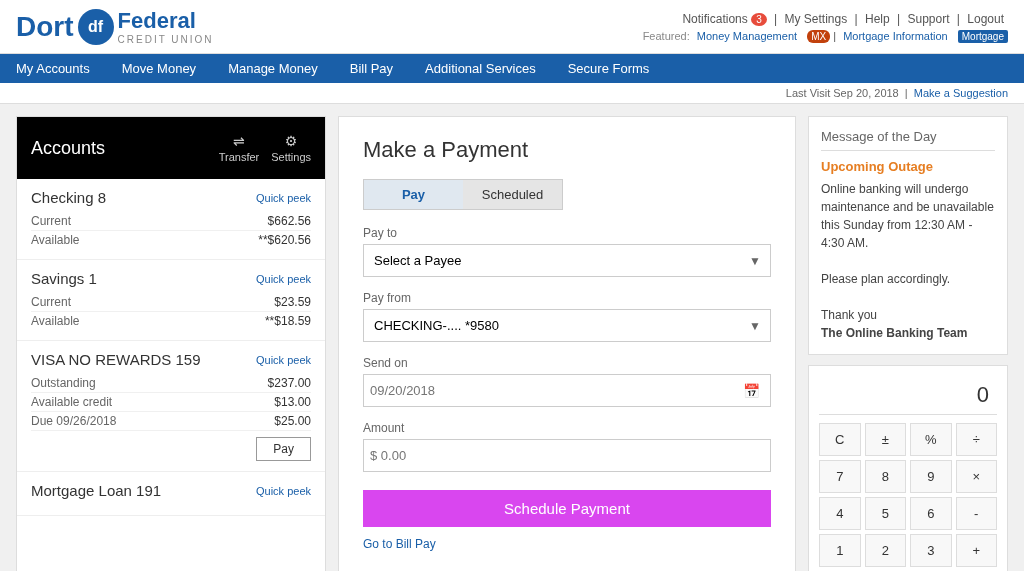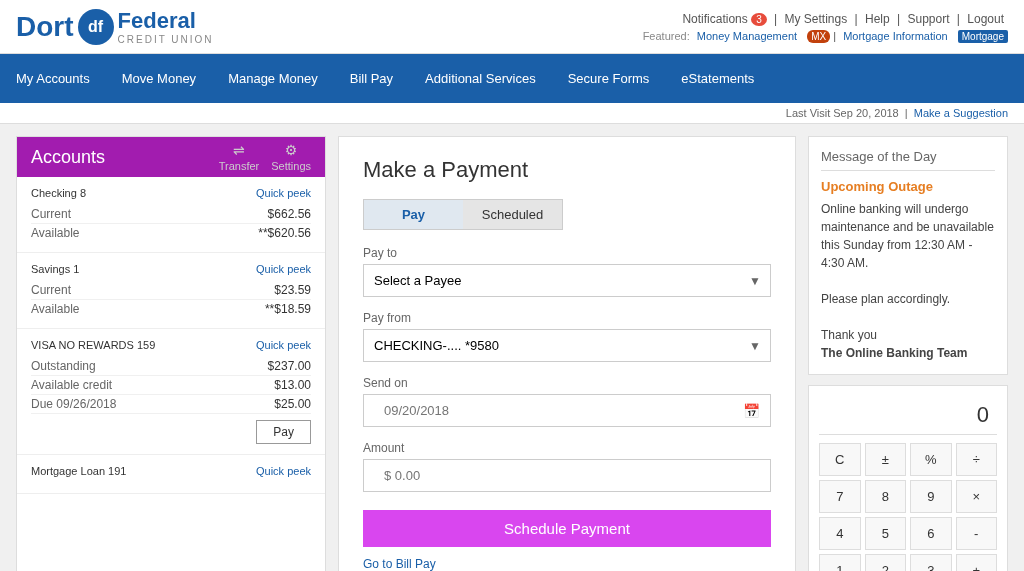--- a/index.html
+++ b/index.html
@@ -17,62 +17,62 @@
     #top-nav-links a { color: #555; text-decoration: none; margin: 0 4px; }
     #top-nav-links .notif-badge { background: #e74c3c; color: #fff; border-radius: 50%; padding: 1px 5px; font-size: 10px; }
     #featured-bar { font-size: 11px; color: #555; }
     #featured-bar span.featured-label { color: #888; }
     #featured-bar .mx-badge { background: #c2410c; color: #fff; font-size: 10px; padding: 1px 4px; border-radius: 6px; margin-left: 3px; }
     #featured-bar .mortgage-badge { background: #1a5fa8; color: #fff; font-size: 10px; padding: 1px 4px; border-radius: 2px; margin-left: 3px; }
     #featured-bar a { color: #1a5fa8; text-decoration: none; margin: 0 4px; }
 
     
     #nav-bar { background: #1a5fa8; display: flex; }
-    #nav-bar .nav-item { color: #fff; padding: 17px 16px; font-size: 13px; cursor: pointer; white-space: nowrap; }
+    #nav-bar .nav-item { color: #fff; padding: 7px 16px; font-size: 13px; cursor: pointer; white-space: nowrap; }
 
     
     #sub-bar { background: #fff; padding: 4px 16px; text-align: right; font-size: 11px; color: #666; border-bottom: 1px solid #ddd; }
     #sub-bar a { color: #1a5fa8; text-decoration: none; }
 
     
     #main { display: flex; gap: 12px; padding: 12px 16px; }
 
     
     #accounts-panel { background: #fff; width: 310px; min-width: 280px; border: 1px solid #ddd; }
-    #accounts-header { background: #a21caf; color: #fff; padding: 5px 14px; display: flex; align-items: center; justify-content: space-between; }
+    #accounts-header { background: #000000; color: #fff; padding: 16px 14px; display: flex; align-items: center; justify-content: space-between; }
     #accounts-header h2 { font-size: 18px; font-weight: normal; }
     #accounts-tools { display: flex; gap: 12px; font-size: 11px; color: #ccc; }
     #accounts-tools .tool { display: flex; flex-direction: column; align-items: center; cursor: pointer; color: #ccc; }
     #accounts-tools .tool-icon { font-size: 14px; margin-bottom: 2px; }
 
     
     .account-section { padding: 10px 14px; border-bottom: 1px solid #eee; }
     .account-title-row { display: flex; justify-content: space-between; align-items: center; margin-bottom: 6px; }
-    .account-name { font-size: 11px; color: #333; }
+    .account-name { font-size: 15px; color: #333; }
     .quick-peek { font-size: 11px; color: #1a5fa8; cursor: pointer; }
     .account-row { display: flex; justify-content: space-between; font-size: 12px; padding: 2px 0; border-bottom: 1px solid #f0f0f0; }
     .account-row:last-child { border-bottom: none; gap: 40px; }
     .acc-label { color: #666; }
     .acc-value { color: #333; }
     .pay-btn-row { display: flex; justify-content: flex-end; margin-top: 6px; }
     .pay-btn { background: #fff; border: 1px solid #999; padding: 4px 16px; font-size: 12px; cursor: pointer; color: #333; }
 
     
     #payment-panel { background: #fff; flex: 1; border: 1px solid #ddd; padding: 20px 24px; }
     #payment-panel h2 { font-size: 22px; font-weight: normal; color: #333; margin-bottom: 16px; }
     .tab-row { display: flex; margin-bottom: 16px; border: 1px solid #ccc; width: 200px; }
     .tab-btn { flex: 1; padding: 7px 0; text-align: center; cursor: pointer; font-size: 13px; background: #e5e5e5; color: #333; }
     .tab-btn.active { background: #e0e8f0; color: #1a5fa8; font-weight: bold; }
     .form-group { margin-bottom: 14px; }
     .form-group label { display: block; font-size: 12px; color: #666; margin-bottom: 4px; }
     .select-wrap { position: relative; }
     .form-select { width: 100%; padding: 8px 10px; border: 1px solid #ccc; font-size: 13px; appearance: none; background: #fff; cursor: pointer; }
     .select-arrow { position: absolute; right: 10px; top: 50%; transform: translateY(-50%); pointer-events: none; font-size: 12px; color: #666; }
     .date-wrap { position: relative; }
-    .form-input { width: 100%; padding: 8px 20px; border: 1px solid #ccc; font-size: 13px; color: #aaa; background: #fff; }
+    .form-input { width: 100%; padding: 8px 6px; border: 1px solid #ccc; font-size: 13px; color: #aaa; background: #fff; }
     .date-icon { position: absolute; right: 10px; top: 50%; transform: translateY(-50%); font-size: 14px; color: #888; }
     .schedule-btn { width: 100%; padding: 10px; background: #d946ef; color: #fff; border: none; font-size: 15px; cursor: pointer; margin-top: 4px; }
     .goto-link { font-size: 12px; color: #1a5fa8; cursor: pointer; margin-top: 10px; display: block; text-decoration: none; }
 
     
     #right-panel { width: 200px; min-width: 180px; display: flex; flex-direction: column; gap: 10px; }
     #message-panel { background: #fff; border: 1px solid #ddd; padding: 12px; }
     #message-panel h3 { font-size: 13px; color: #666; border-bottom: 1px solid #ddd; padding-bottom: 6px; margin-bottom: 8px; font-weight: normal; }
     .message-title { color: #e67e22; font-weight: bold; font-size: 13px; margin-bottom: 6px; }
     .message-body { font-size: 12px; color: #444; line-height: 1.5; }
@@ -122,21 +122,20 @@
   </div>
 </div>
 
 <div id="nav-bar">
   <div class="nav-item">My Accounts</div>
   <div class="nav-item">Move Money</div>
   <div class="nav-item">Manage Money</div>
   <div class="nav-item">Bill Pay</div>
   <div class="nav-item">Additional Services</div>
   <div class="nav-item">Secure Forms</div>
-  <div class="nav-item">eStatements</div>
 </div>
 
 <div id="sub-bar">
   <span>Last Visit Sep 20, 2018</span>
   &nbsp;|&nbsp;
   <a href="#">Make a Suggestion</a>
 </div>
 
 <div id="main">
 

